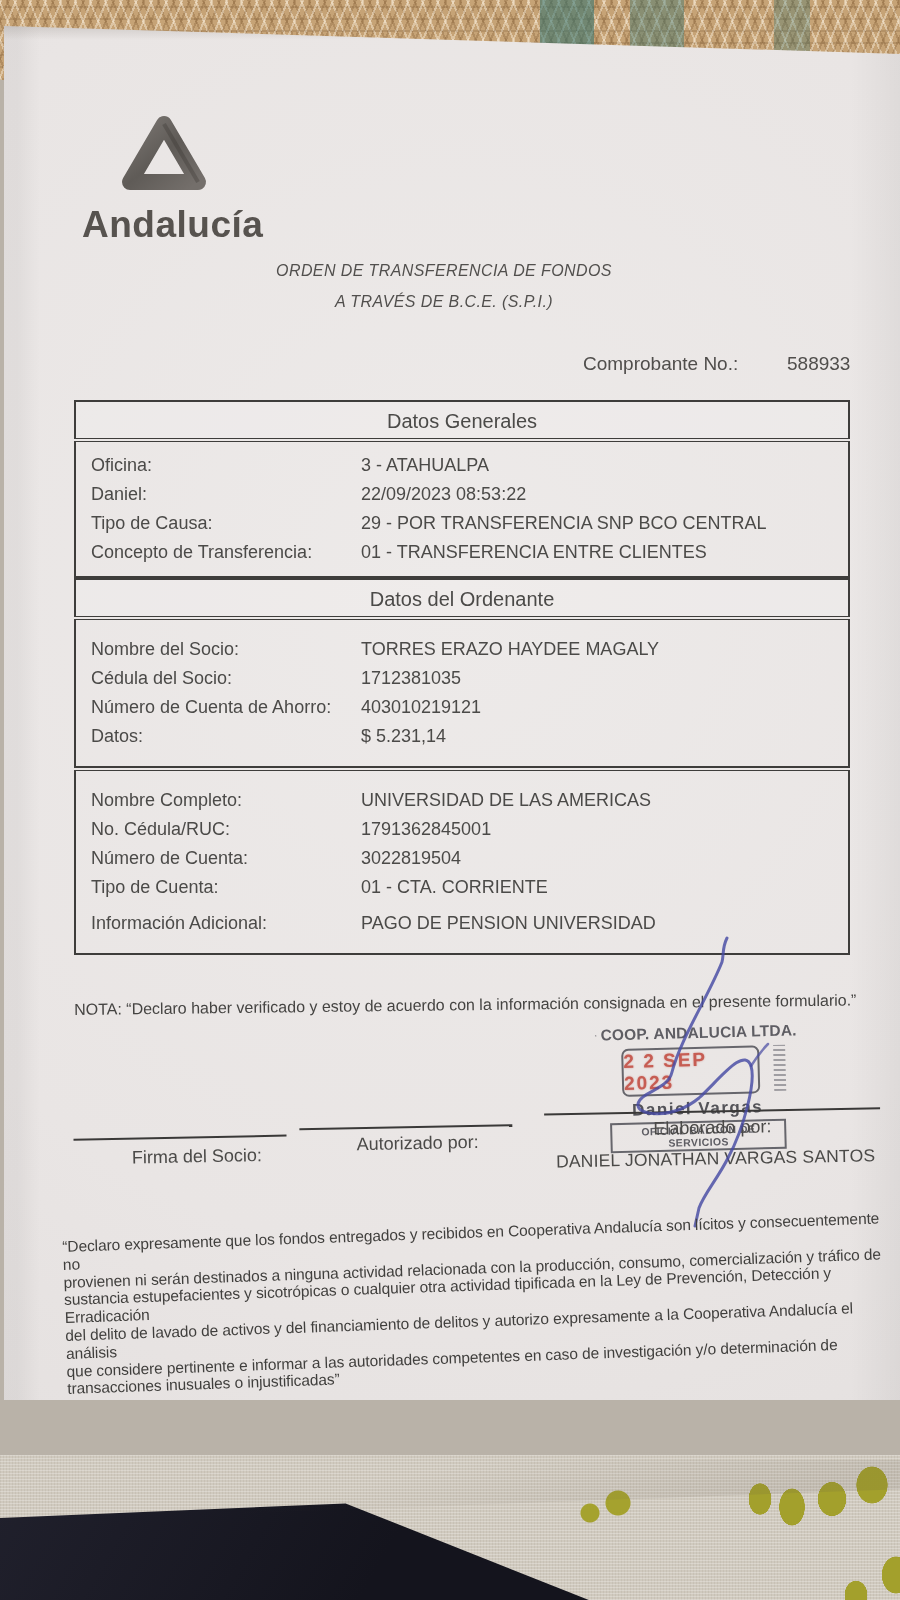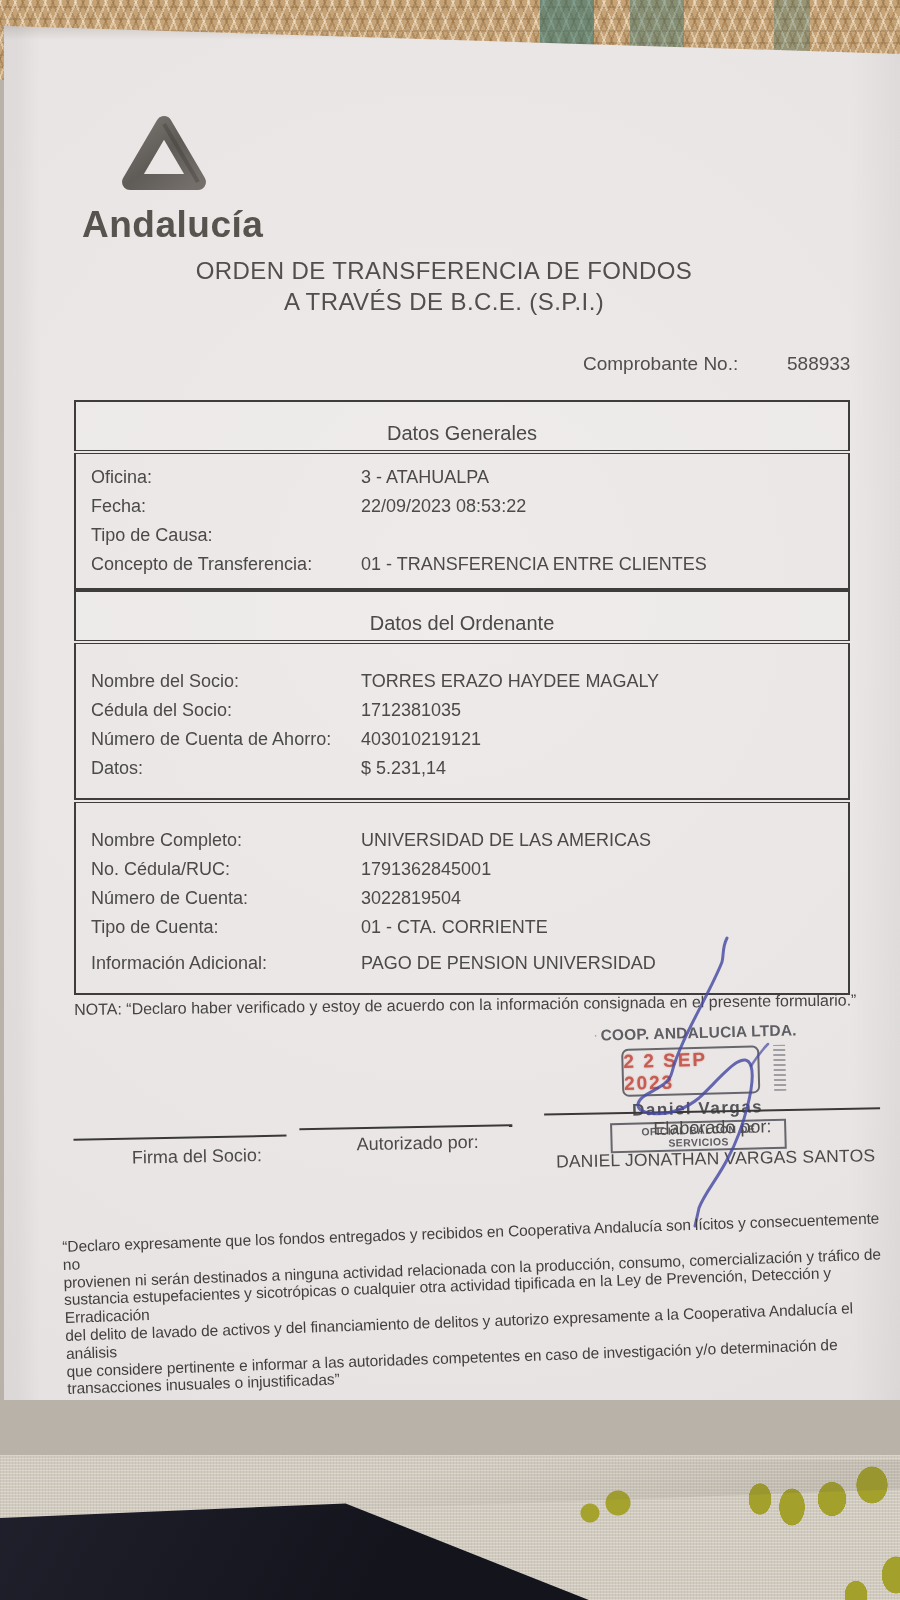--- a/index.html
+++ b/index.html
@@ -44,32 +44,32 @@
     background:linear-gradient(168deg, rgba(0,0,0,0) 40%, rgba(90,80,70,.12) 78%);}
 
   
   #brand{position:absolute;left:78px;top:112px;}
   #brand .glyph{display:block;margin-left:36px;}
   #brand .name{display:block;margin-top:8px;font-size:37px;font-weight:600;
     color:#57534f;letter-spacing:.5px;}
 
   
   #doc-title{position:absolute;left:0;top:255px;width:880px;text-align:center;
-    color:#514f4d;font-size:24px;letter-spacing:.4px;line-height:31px;}
+    color:#514f4d;font-size:16px;letter-spacing:.4px;line-height:31px;font-style:italic;}
   #receipt-line{position:absolute;left:0;top:353px;width:900px;font-size:19px;color:#504e4c;}
   #receipt-line .rlabel{position:absolute;left:567px;top:0;margin-left:12px;}
   #receipt-line .rnum{position:absolute;left:783px;top:0;}
 
   
   #data-table{position:absolute;left:70px;top:400px;width:776px;color:#4b4a48;}
   .sec-header{border:2px solid #3e3d3b;border-bottom:1.5px solid #3e3d3b;
-    text-align:center;font-size:20px;padding:20px 0 5px 0;background:rgba(255,255,255,.12);}
+    text-align:center;font-size:20px;padding:8px 0 5px 0;background:rgba(255,255,255,.12);}
   .sec-body{border:2px solid #3e3d3b;border-top:1.5px solid #3e3d3b;margin-top:2px;
     padding:10px 0 8px 0;}
-  .sec-body.roomy{padding-top:24px;padding-bottom:14px;}
+  .sec-body.roomy{padding-top:16px;padding-bottom:14px;}
   .row{position:relative;height:29px;font-size:18px;text-align:center;}
   .row .lbl{position:absolute;left:15px;top:3px;}
   .row .val{position:absolute;left:285px;top:3px;}
   #sec-body-2 .row:nth-child(5){margin-top:7px;}
 
   
   #nota{position:absolute;left:70px;top:1001px;width:800px;font-size:16px;color:#454442;
     transform:rotate(-.7deg);transform-origin:left top;}
 
   
@@ -147,25 +147,26 @@
     </div>
 
     <div id="data-table">
       <div class="sec-header">Datos Generales</div>
       <div class="sec-body" id="sec-body-0">
           <div class="row">
             <span class="lbl">Oficina:</span>
             <span class="val">3 - ATAHUALPA</span>
           </div>
           <div class="row">
-            <span class="lbl">Fecha:</span>
+            <span class="lbl">Daniel:</span>
             <span class="val">22/09/2023 08:53:22</span>
           </div>
           <div class="row">
             <span class="lbl">Tipo de Causa:</span>
+            <span class="val">29 - POR TRANSFERENCIA SNP BCO CENTRAL</span>
           </div>
           <div class="row">
             <span class="lbl">Concepto de Transferencia:</span>
             <span class="val">01 - TRANSFERENCIA ENTRE CLIENTES</span>
           </div>
         </div>
 
       <div class="sec-header">Datos del Ordenante</div>
       <div class="sec-body roomy" id="sec-body-1">
           <div class="row">

